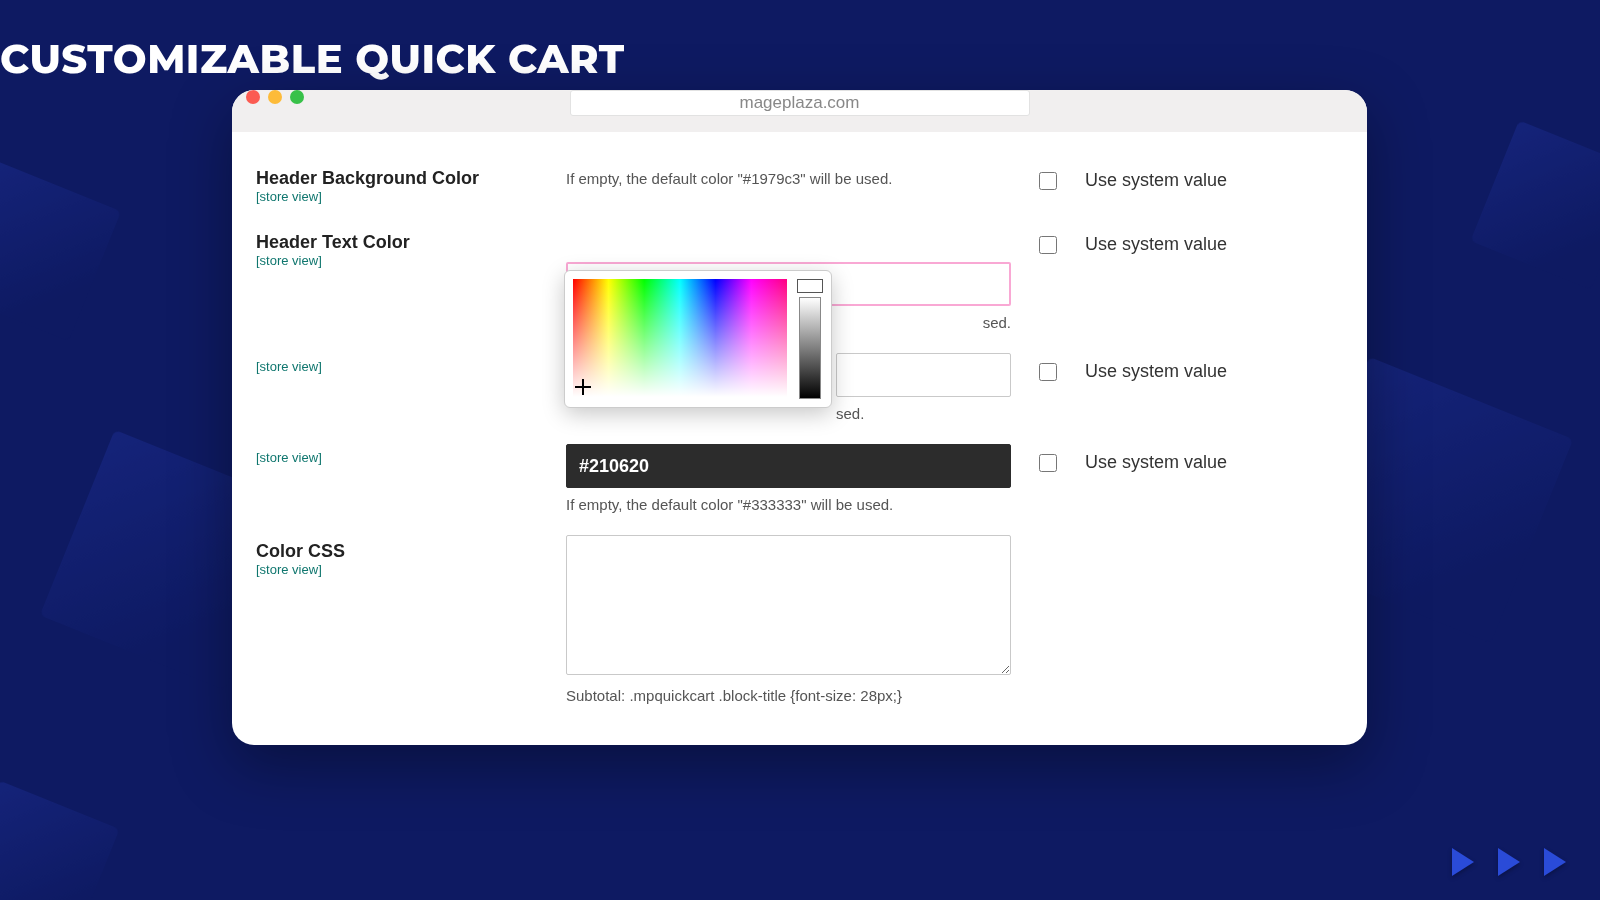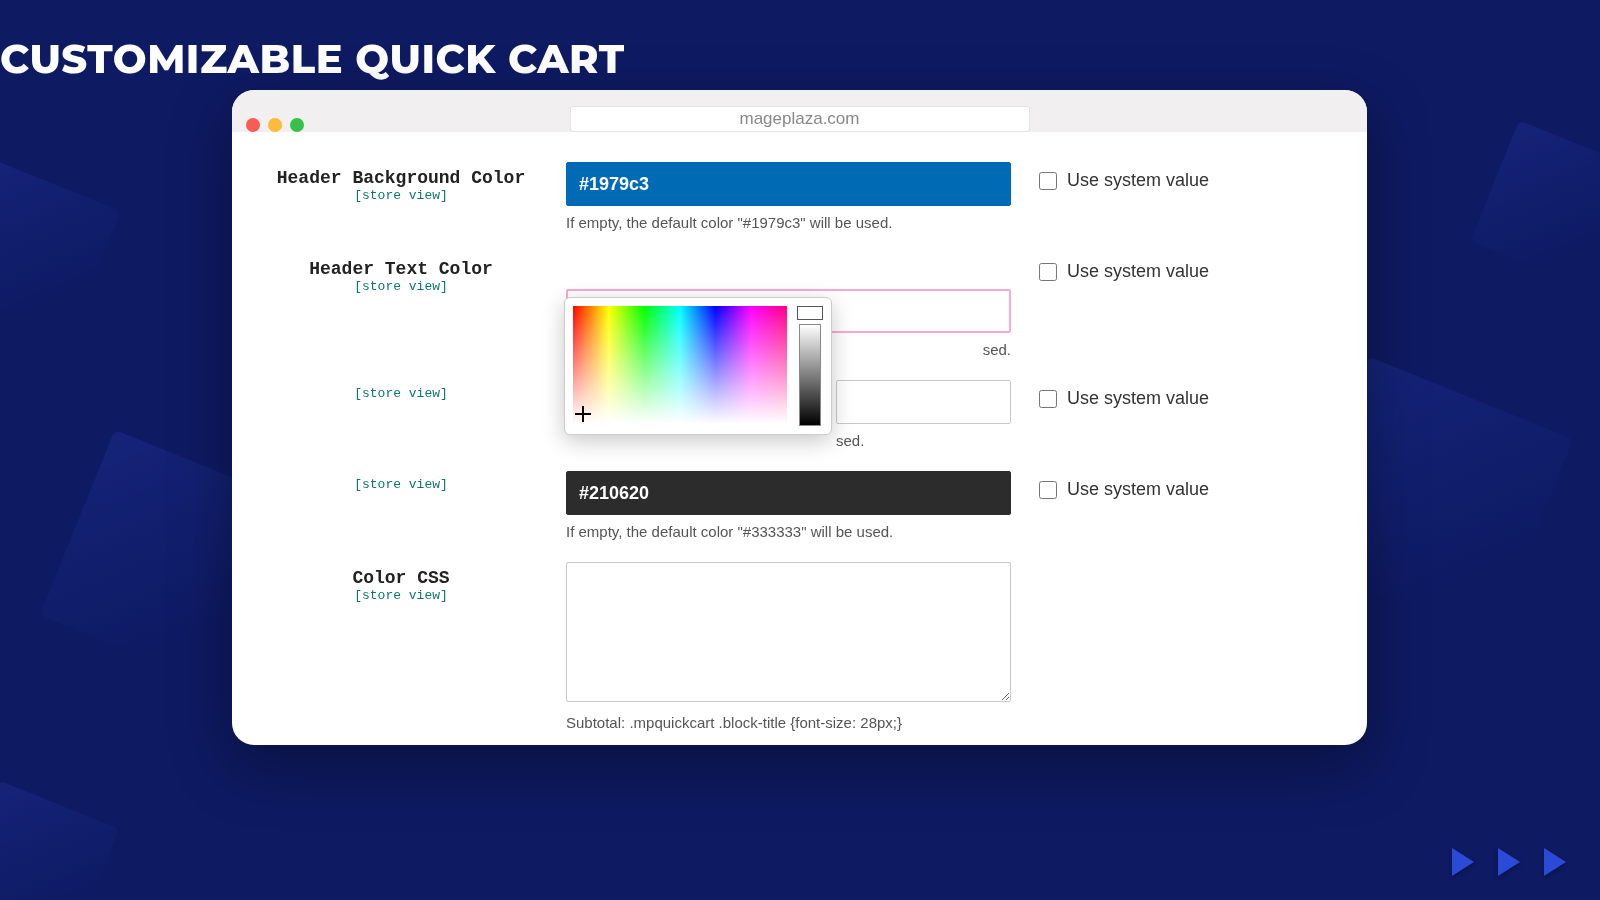--- a/index.html
+++ b/index.html
@@ -22,42 +22,42 @@
     font-size:40px; text-align:left; padding-top:34px;
     font-family: "Montserrat","Helvetica Neue",Arial,sans-serif;
   }
 
   .window {
     position:absolute; top:90px; left:232px; width:1135px; height:655px;
     background:#fff; border-radius:22px; box-shadow:0 20px 60px rgba(0,0,0,.35);
     overflow:hidden;
   }
   .titlebar {
-    height:42px; background:#f1efef; display:flex; align-items:flex-end;
+    height:42px; background:#f1efef; display:flex; align-items:flex-start;
     padding:0 14px; gap:8px; position:relative;
   }
   .dot { width:14px; height:14px; border-radius:50%; }
   .dot.red { background:#fb5b52; }
   .dot.yellow { background:#fdbb39; }
   .dot.green { background:#38c149; }
   .addrbar {
     position:absolute; left:50%; transform:translateX(-50%);
     width:460px; height:26px; background:#fff; border-radius:3px;
     display:flex; align-items:center; justify-content:center;
     color:#888; font-size:17px; box-shadow:inset 0 0 0 1px #e2e2e2;
   }
 
   .content { padding:30px 24px 30px 24px; position:relative; }
 
   .row { display:flex; align-items:flex-start; margin-bottom:22px; }
-  .row .labelcol { width:310px; text-align:center; padding-right:20px; padding-top:6px;font-family:Liberation Mono, monospace; }
+  .row .labelcol { width:310px; text-align:left; padding-right:20px; padding-top:6px; }
   .row .labelcol .lbl { font-size:18px; font-weight:600; color:#222; }
   .row .labelcol .scope { font-size:13px; color:#0f766e; }
   .row .fieldcol { width:445px; position:relative; }
-  .row .syscol { padding-left:28px; display:flex; align-items:center; gap:10px; padding-top:8px; white-space:nowrap; }
+  .row .syscol { padding-left:28px; display:flex; align-items:center; gap:28px; padding-top:8px; white-space:nowrap; }
   .syscol input[type=checkbox]{ width:18px; height:18px; accent-color:#888; }
   .syscol label { font-size:18px; color:#333; }
 
   .colorinput {
     width:100%; height:44px; border:1px solid #c9c9c9; border-radius:2px;
     padding:0 12px; font-size:18px; font-weight:600; color:#333;
     display:flex; align-items:center; background:#fff;
   }
   .colorinput.filled-blue { background:#006bb4; color:#fff; border-color:#006bb4; }
   .colorinput.filled-dark { background:#2c2c2c; color:#fff; border-color:#2c2c2c; }
@@ -130,21 +130,20 @@
   </div>
 
   <div class="content">
 
     <div class="row">
       <div class="labelcol">
         <div class="lbl">Header Background Color</div>
         <div class="scope">[store view]</div>
       </div>
       <div class="fieldcol">
-        <div class="colorinput filled-blue">#1979c3</div>
         <div class="hint">If empty, the default color "#1979c3" will be used.</div>
       </div>
       <div class="syscol">
         <input type="checkbox" style="">
         <label>Use system value</label>
       </div>
     </div>
 
     <div class="row">
       <div class="labelcol">

